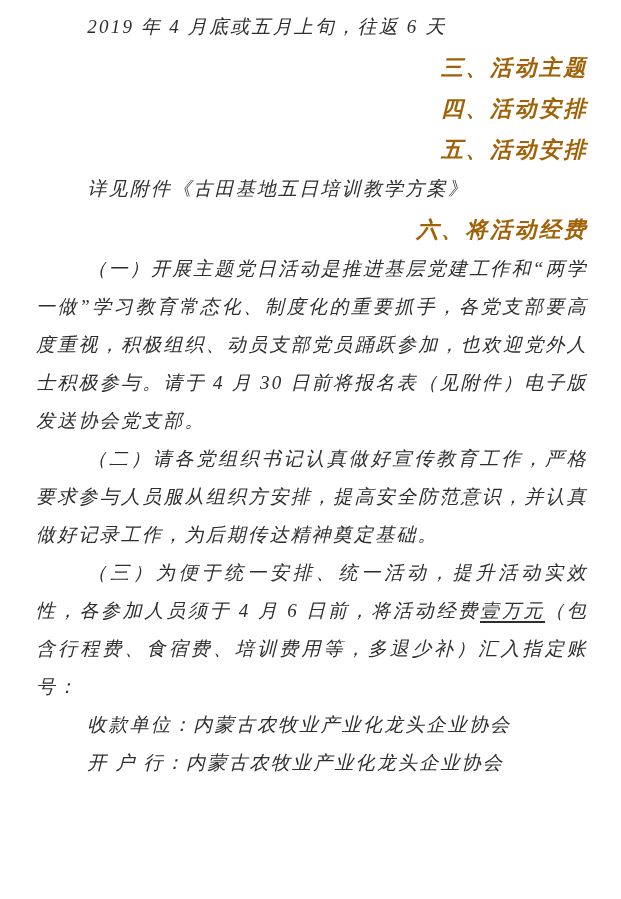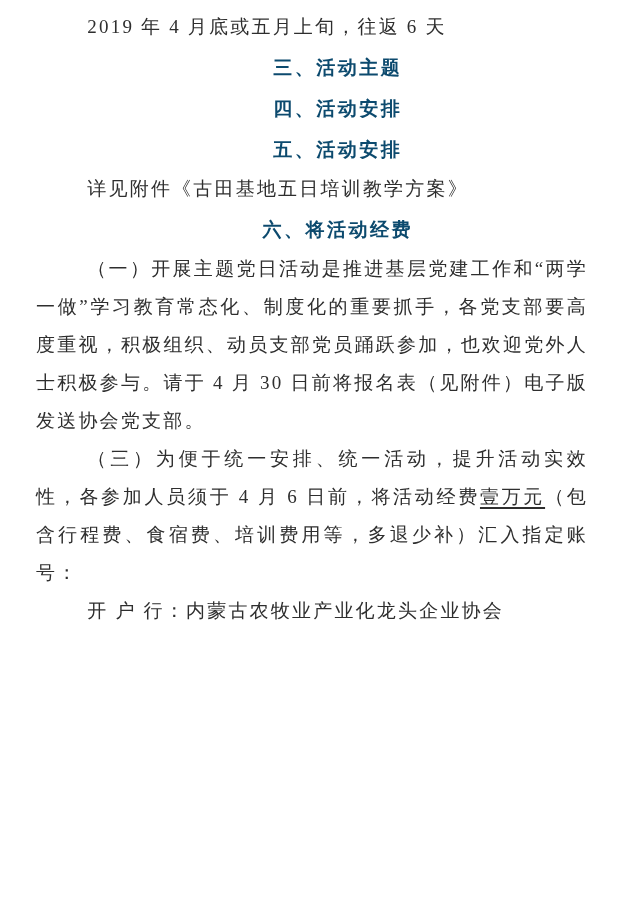--- a/index.html
+++ b/index.html
@@ -17,45 +17,48 @@
     padding: 8px 33px 0 36px;
   }
   .block {
     font-size: 19px;
     line-height: 38px;
     letter-spacing: 2.2px;
     color: #2e2e2e;
     text-align: justify;
     text-justify: inter-ideograph;
     text-indent: 2.7em;
+    font-style: italic;
   }
   .block.heading {
     font-family: "Liberation Sans", "DejaVu Sans", sans-serif;
     font-weight: bold;
-    color: #0c4a6e;
-    font-size: 19px;
+    color: #a16207;
+    font-size: 22px;
     letter-spacing: 2.5px;
     margin-top: 3px;
     margin-bottom: 1px;
-    text-align: center;
+    text-align: right;
   }
   .underline {
     text-decoration: underline;
     text-underline-offset: 4px;
     text-decoration-thickness: 1.5px;
   }
 </style>
 </head>
 <body>
 
 <div class="page">
   <div>
       <div class="block body"><span>2019 年 4 月底或五月上旬，往返 6 天</span></div>
       <div class="block heading"><span>三、活动主题</span></div>
       <div class="block heading"><span>四、活动安排</span></div>
       <div class="block heading"><span>五、活动安排</span></div>
       <div class="block body"><span>详见附件《古田基地五日培训教学方案》</span></div>
       <div class="block heading"><span>六、将活动经费</span></div>
       <div class="block body"><span>（一）开展主题党日活动是推进基层党建工作和“两学一做”学习教育常态化、制度化的重要抓手，各党支部要高度重视，积极组织、动员支部党员踊跃参加，也欢迎党外人士积极参与。请于 4 月 30 日前将报名表（见附件）电子版发送协会党支部。</span></div>
+      <div class="block body"><span>（二）请各党组织书记认真做好宣传教育工作，严格要求参与人员服从组织方安排，提高安全防范意识，并认真做好记录工作，为后期传达精神奠定基础。</span></div>
       <div class="block body"><span>（三）为便于统一安排、统一活动，提升活动实效性，各参加人员须于 4 月 6 日前，将活动经费</span><span class="underline">壹万元</span><span>（包含行程费、食宿费、培训费用等，多退少补）汇入指定账号：</span></div>
+      <div class="block body"><span>收款单位：内蒙古农牧业产业化龙头企业协会</span></div>
       <div class="block body"><span>开 户 行：内蒙古农牧业产业化龙头企业协会</span></div>
     </div>
 </div>
 
 </body></html>

